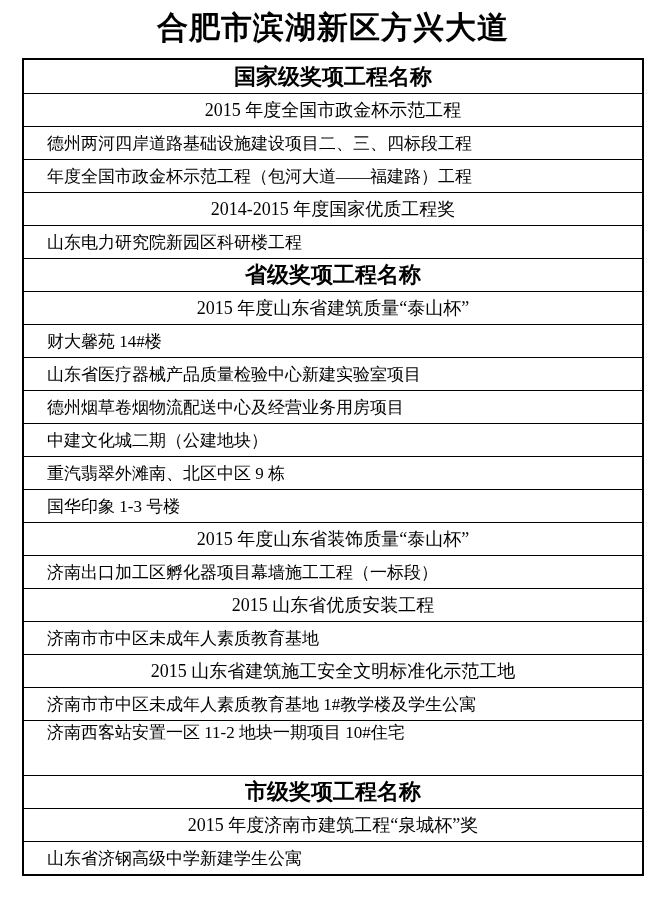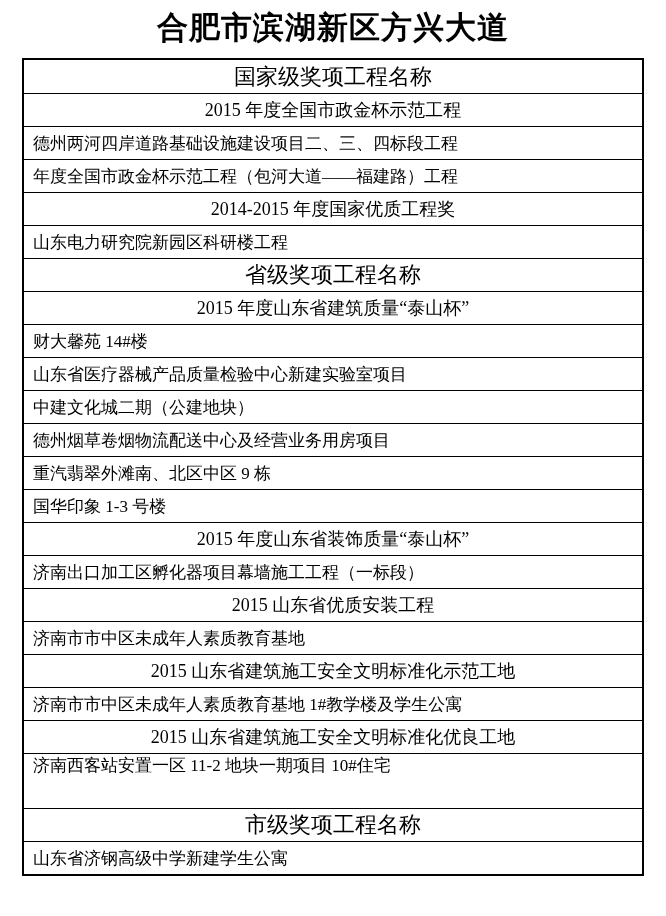--- a/index.html
+++ b/index.html
@@ -46,32 +46,32 @@
     align-items: center;
     min-height: 33px;
     border-top: 1.5px solid #000000;
     overflow: hidden;
   }
   .row:first-child {
     border-top: none;
   }
   .row.section {
     justify-content: center;
-    font-weight: normal;
+    font-weight: bold;
     font-size: 22px;
   }
   .row.award {
     justify-content: center;
     font-weight: normal;
     font-size: 18px;
   }
   .row.project {
     justify-content: flex-start;
     font-size: 17px;
-    padding-left: 9px;
+    padding-left: 23px;
     padding-right: 6px;
   }
   .row.tall {
     min-height: 55px;
     align-items: flex-start;
   }
   .row.tall .row-text {
   }
   .row-text {
     white-space: nowrap;
@@ -108,24 +108,24 @@
       <div class="row award">
         <span class="row-text">2015 年度山东省建筑质量“泰山杯”</span>
       </div>
       <div class="row project">
         <span class="row-text">财大馨苑 14#楼</span>
       </div>
       <div class="row project">
         <span class="row-text">山东省医疗器械产品质量检验中心新建实验室项目</span>
       </div>
       <div class="row project">
-        <span class="row-text">中建文化城二期（公建地块）</span>
+        <span class="row-text">德州烟草卷烟物流配送中心及经营业务用房项目</span>
       </div>
       <div class="row project">
-        <span class="row-text">德州烟草卷烟物流配送中心及经营业务用房项目</span>
+        <span class="row-text">中建文化城二期（公建地块）</span>
       </div>
       <div class="row project">
         <span class="row-text">重汽翡翠外滩南、北区中区 9 栋</span>
       </div>
       <div class="row project">
         <span class="row-text">国华印象 1-3 号楼</span>
       </div>
       <div class="row award">
         <span class="row-text">2015 年度山东省装饰质量“泰山杯”</span>
       </div>
@@ -137,26 +137,26 @@
       </div>
       <div class="row project">
         <span class="row-text">济南市市中区未成年人素质教育基地</span>
       </div>
       <div class="row award">
         <span class="row-text">2015 山东省建筑施工安全文明标准化示范工地</span>
       </div>
       <div class="row project">
         <span class="row-text">济南市市中区未成年人素质教育基地 1#教学楼及学生公寓</span>
       </div>
-      <div class="row award">
-        <span class="row-text">2015 山东省建筑施工安全文明标准化优良工地</span>
-      </div>
       <div class="row project tall">
         <span class="row-text">济南西客站安置一区 11-2 地块一期项目 10#住宅</span>
       </div>
       <div class="row section">
         <span class="row-text">市级奖项工程名称</span>
+      </div>
+      <div class="row award">
+        <span class="row-text">2015 年度济南市建筑工程“泉城杯”奖</span>
       </div>
       <div class="row project">
         <span class="row-text">山东省济钢高级中学新建学生公寓</span>
       </div>
     </div>
 </div>
 
 </body></html>

